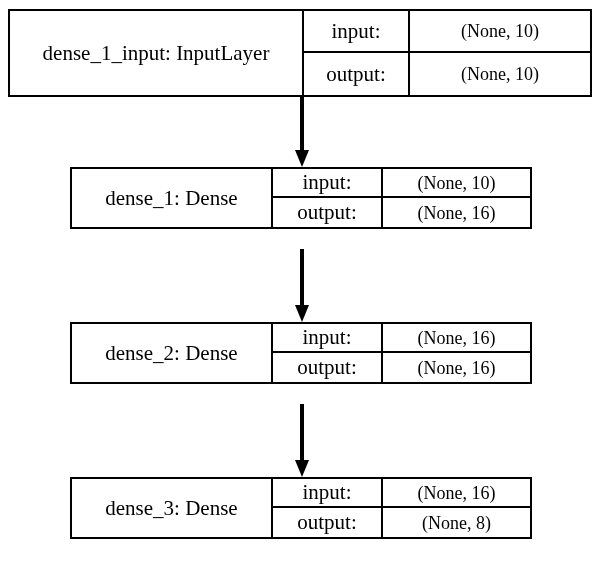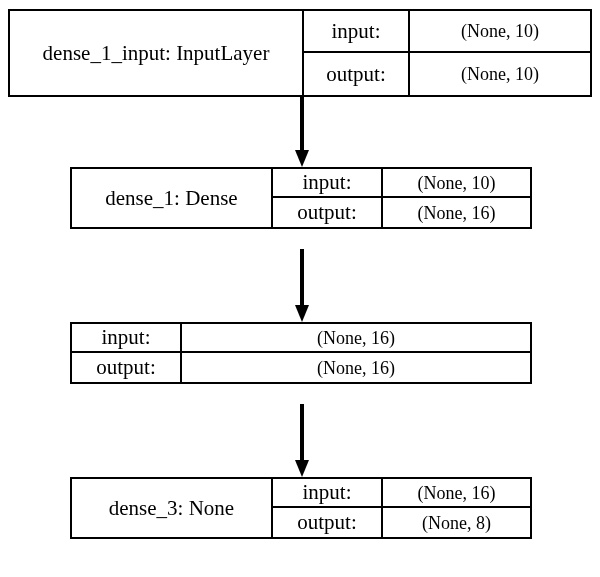--- a/index.html
+++ b/index.html
@@ -170,39 +170,40 @@
       </div>
     </div>
   </div>
 
   <div class="arrow" id="arrow-2">
     <div class="shaft"></div>
     <div class="head"></div>
   </div>
 
   <div class="node node-dense" id="node-dense-2">
+    <div class="node-name">dense_2: Dense</div>
     <div class="node-io">
       <div class="io-row top">
         <div class="io-label">input:</div>
         <div class="io-shape">(None, 16)</div>
       </div>
       <div class="io-row">
         <div class="io-label">output:</div>
         <div class="io-shape">(None, 16)</div>
       </div>
     </div>
   </div>
 
   <div class="arrow" id="arrow-3">
     <div class="shaft"></div>
     <div class="head"></div>
   </div>
 
   <div class="node node-dense" id="node-dense-3">
-    <div class="node-name">dense_3: None</div>
+    <div class="node-name">dense_3: Dense</div>
     <div class="node-io">
       <div class="io-row top">
         <div class="io-label">input:</div>
         <div class="io-shape">(None, 16)</div>
       </div>
       <div class="io-row">
         <div class="io-label">output:</div>
         <div class="io-shape">(None, 8)</div>
       </div>
     </div>

